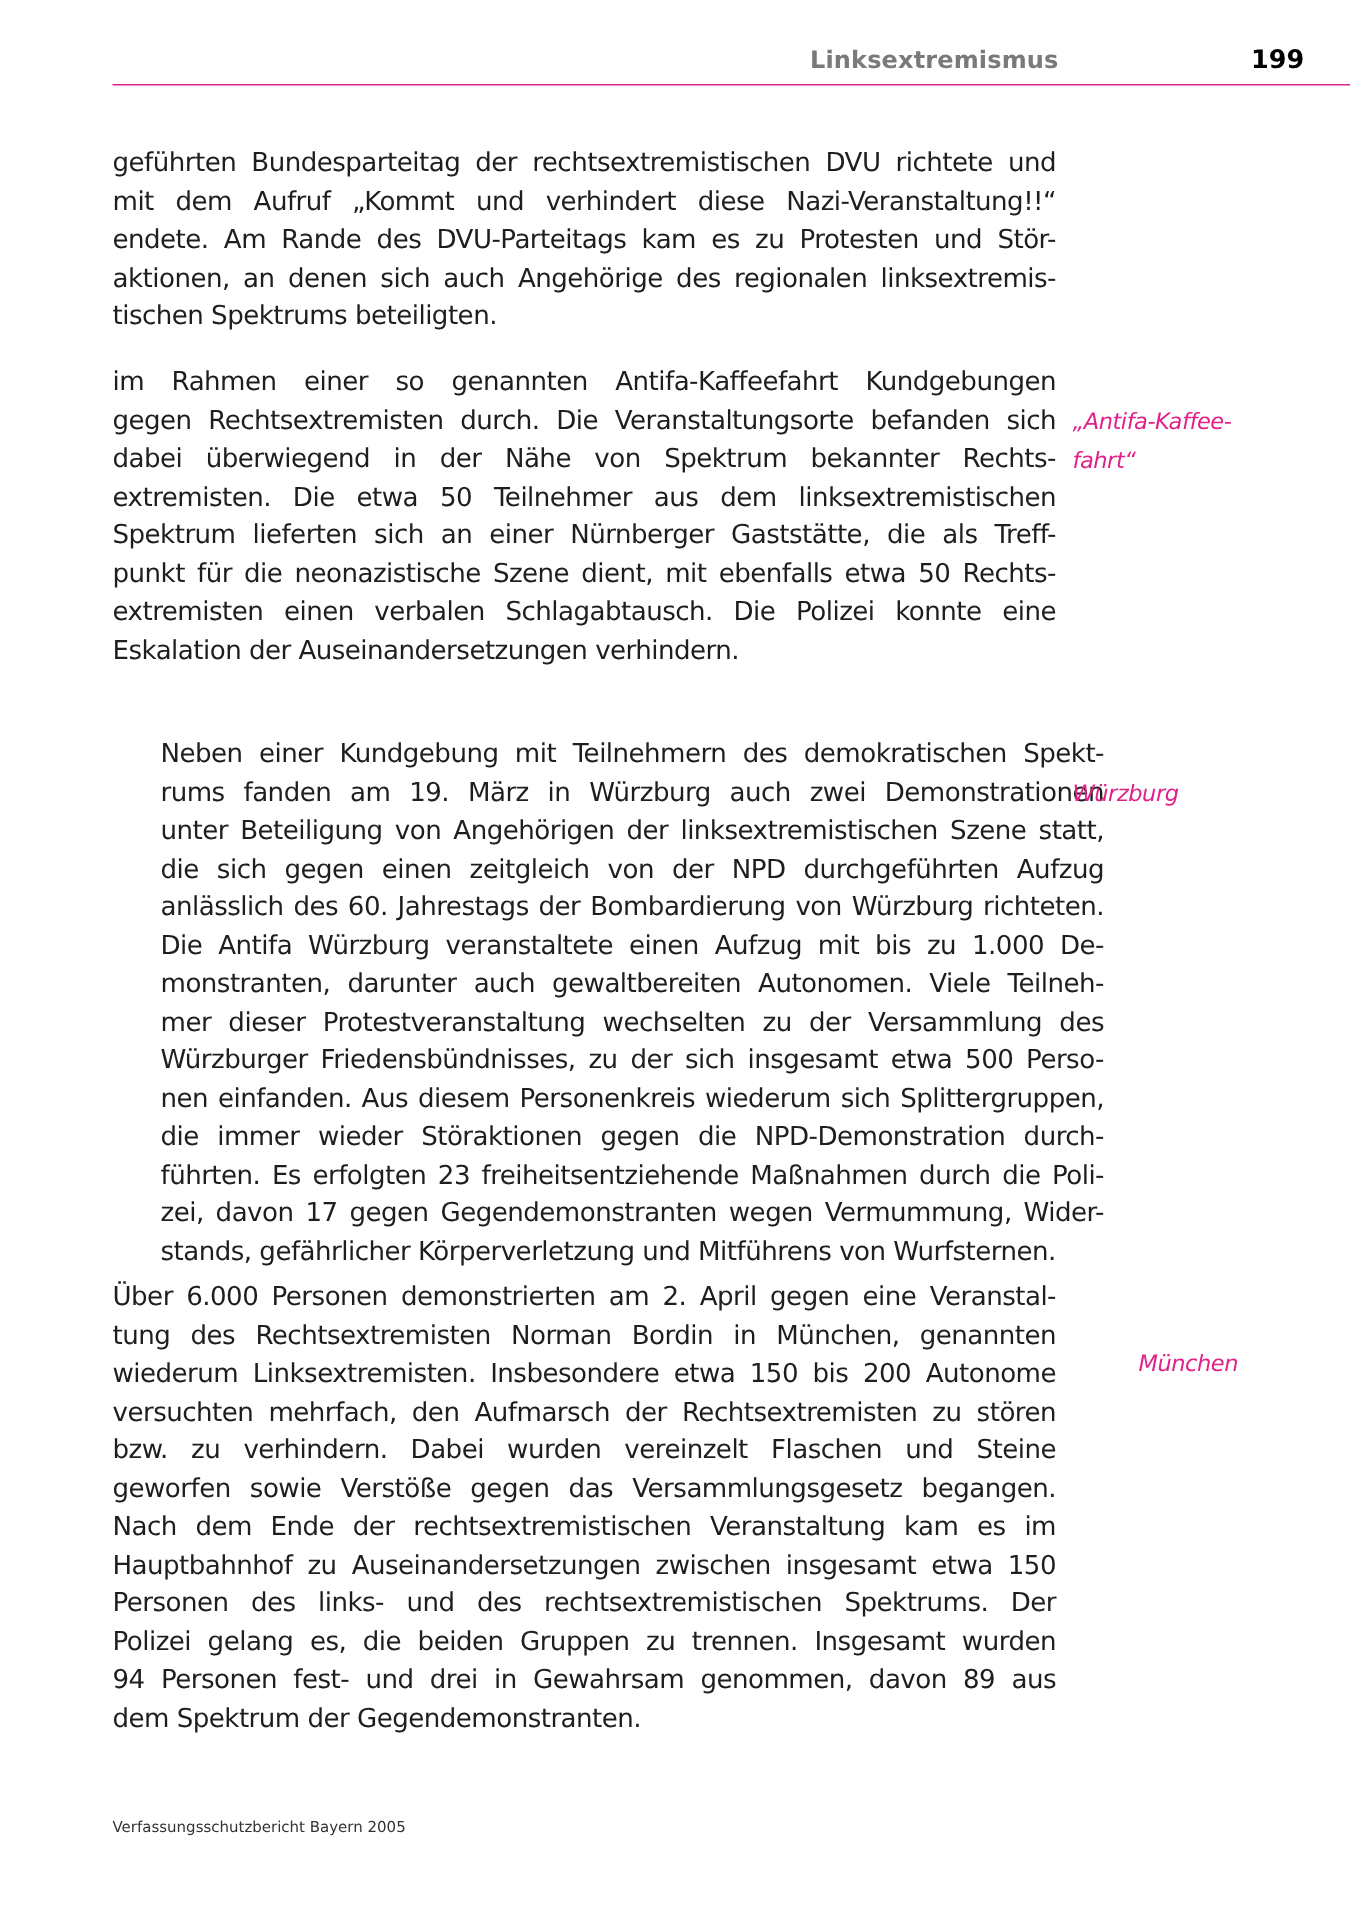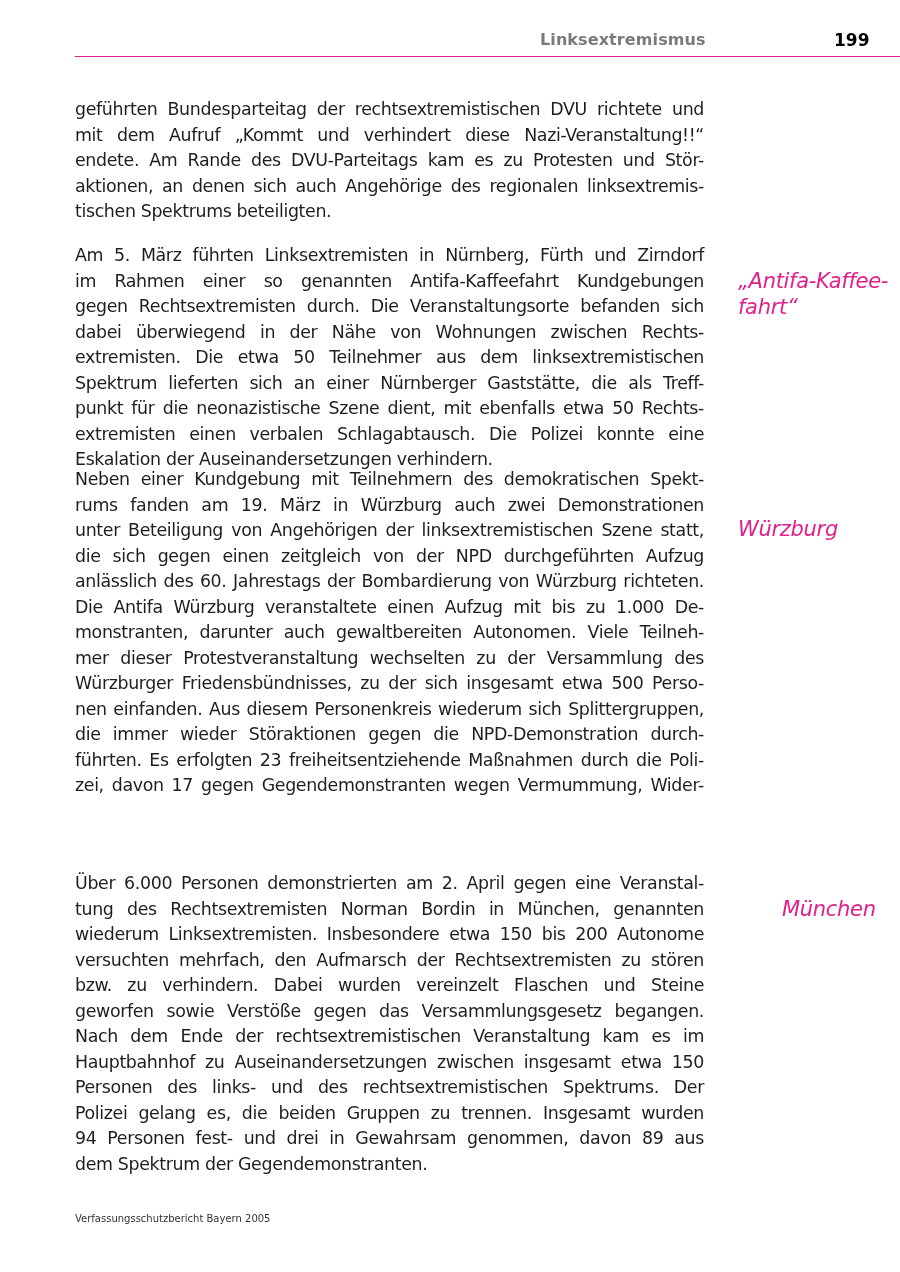--- a/index.html
+++ b/index.html
@@ -26,22 +26,22 @@
       font-size: 17.4px; line-height: 25.5px; letter-spacing: -0.35px;
       font-family: "DejaVu Sans", sans-serif;
       transform-origin: left top;
     }
     .line {
       display: block; text-align: justify; text-align-last: justify;
       white-space: nowrap; height: 25.5px; overflow: visible;
     }
     .line.last { text-align-last: left; }
     .margin-note {
-      position: absolute; left: 738px;
-      font-size: 21px; line-height: 25.5px; font-style: italic;
+      position: absolute; left: 715px;
+      font-size: 15px; line-height: 25.5px; font-style: italic;
       color: #e0218a; font-family: "DejaVu Sans", sans-serif;
       letter-spacing: -0.3px;
     }
     .footer {
       position: absolute; left: 75px; top: 1213px;
       font-size: 10px; color: #333333;
       font-family: "DejaVu Sans", sans-serif;
     }
   </style>
 </head>
@@ -53,48 +53,48 @@
 
 <div class="paragraph" style="top:97px;">
   <span class="line">geführten Bundesparteitag der rechtsextremistischen DVU richtete und</span>
   <span class="line">mit dem Aufruf „Kommt und verhindert diese Nazi-Veranstaltung!!“</span>
   <span class="line">endete. Am Rande des DVU-Parteitags kam es zu Protesten und Stör-</span>
   <span class="line">aktionen, an denen sich auch Angehörige des regionalen linksextremis-</span>
   <span class="line last">tischen Spektrums beteiligten.</span>
 </div>
 
 <div class="paragraph" style="top:243px;">
-  <span class="line">Am 5.  März führten Linksextremisten in Nürnberg, Fürth und Zirndorf</span>
   <span class="line">im Rahmen einer so genannten Antifa-Kaffeefahrt Kundgebungen</span>
   <span class="line">gegen Rechtsextremisten durch. Die Veranstaltungsorte befanden sich</span>
-  <span class="line">dabei überwiegend in der Nähe von Wohnungen zwischen Rechts-</span>
+  <span class="line">dabei überwiegend in der Nähe von Spektrum bekannter Rechts-</span>
   <span class="line">extremisten. Die etwa 50 Teilnehmer aus dem linksextremistischen</span>
   <span class="line">Spektrum lieferten sich an einer Nürnberger Gaststätte, die als Treff-</span>
   <span class="line">punkt für die neonazistische Szene dient, mit ebenfalls etwa 50 Rechts-</span>
   <span class="line">extremisten einen verbalen Schlagabtausch. Die Polizei konnte eine</span>
   <span class="line last">Eskalation der Auseinandersetzungen verhindern.</span>
 </div>
 
-<div class="paragraph" style="top:467px;">
+<div class="paragraph" style="top:491px;margin-left:32px;">
   <span class="line">Neben einer Kundgebung mit Teilnehmern des demokratischen Spekt-</span>
   <span class="line">rums fanden am 19. März in Würzburg auch zwei Demonstrationen</span>
   <span class="line">unter Beteiligung von Angehörigen der linksextremistischen Szene statt,</span>
   <span class="line">die sich gegen einen zeitgleich von der NPD durchgeführten Aufzug</span>
   <span class="line">anlässlich des 60. Jahrestags der Bombardierung von Würzburg richteten.</span>
   <span class="line">Die Antifa Würzburg veranstaltete einen Aufzug mit bis zu 1.000 De-</span>
   <span class="line">monstranten, darunter auch gewaltbereiten Autonomen. Viele Teilneh-</span>
   <span class="line">mer dieser Protestveranstaltung wechselten zu der Versammlung des</span>
   <span class="line">Würzburger Friedensbündnisses, zu der sich insgesamt etwa 500 Perso-</span>
   <span class="line">nen einfanden. Aus diesem Personenkreis wiederum sich Splittergruppen,</span>
   <span class="line">die immer wieder Störaktionen gegen die NPD-Demonstration durch-</span>
   <span class="line">führten. Es erfolgten 23 freiheitsentziehende Maßnahmen durch die Poli-</span>
   <span class="line">zei, davon 17 gegen Gegendemonstranten wegen Vermummung, Wider-</span>
+  <span class="line last">stands, gefährlicher Körperverletzung und Mitführens von Wurfsternen.</span>
 </div>
 
-<div class="paragraph" style="top:871px;">
+<div class="paragraph" style="top:853px;">
   <span class="line">Über 6.000 Personen demonstrierten am 2. April gegen eine Veranstal-</span>
   <span class="line">tung des Rechtsextremisten Norman Bordin in München, genannten</span>
   <span class="line">wiederum Linksextremisten. Insbesondere etwa 150 bis 200 Autonome</span>
   <span class="line">versuchten mehrfach, den Aufmarsch der Rechtsextremisten zu stören</span>
   <span class="line">bzw. zu verhindern. Dabei wurden vereinzelt Flaschen und Steine</span>
   <span class="line">geworfen sowie Verstöße gegen das Versammlungsgesetz begangen.</span>
   <span class="line">Nach dem Ende der rechtsextremistischen Veranstaltung kam es im</span>
   <span class="line">Hauptbahnhof zu Auseinandersetzungen zwischen insgesamt etwa 150</span>
   <span class="line">Personen des links- und des rechtsextremistischen Spektrums. Der</span>
   <span class="line">Polizei gelang es, die beiden Gruppen zu trennen. Insgesamt wurden</span>

